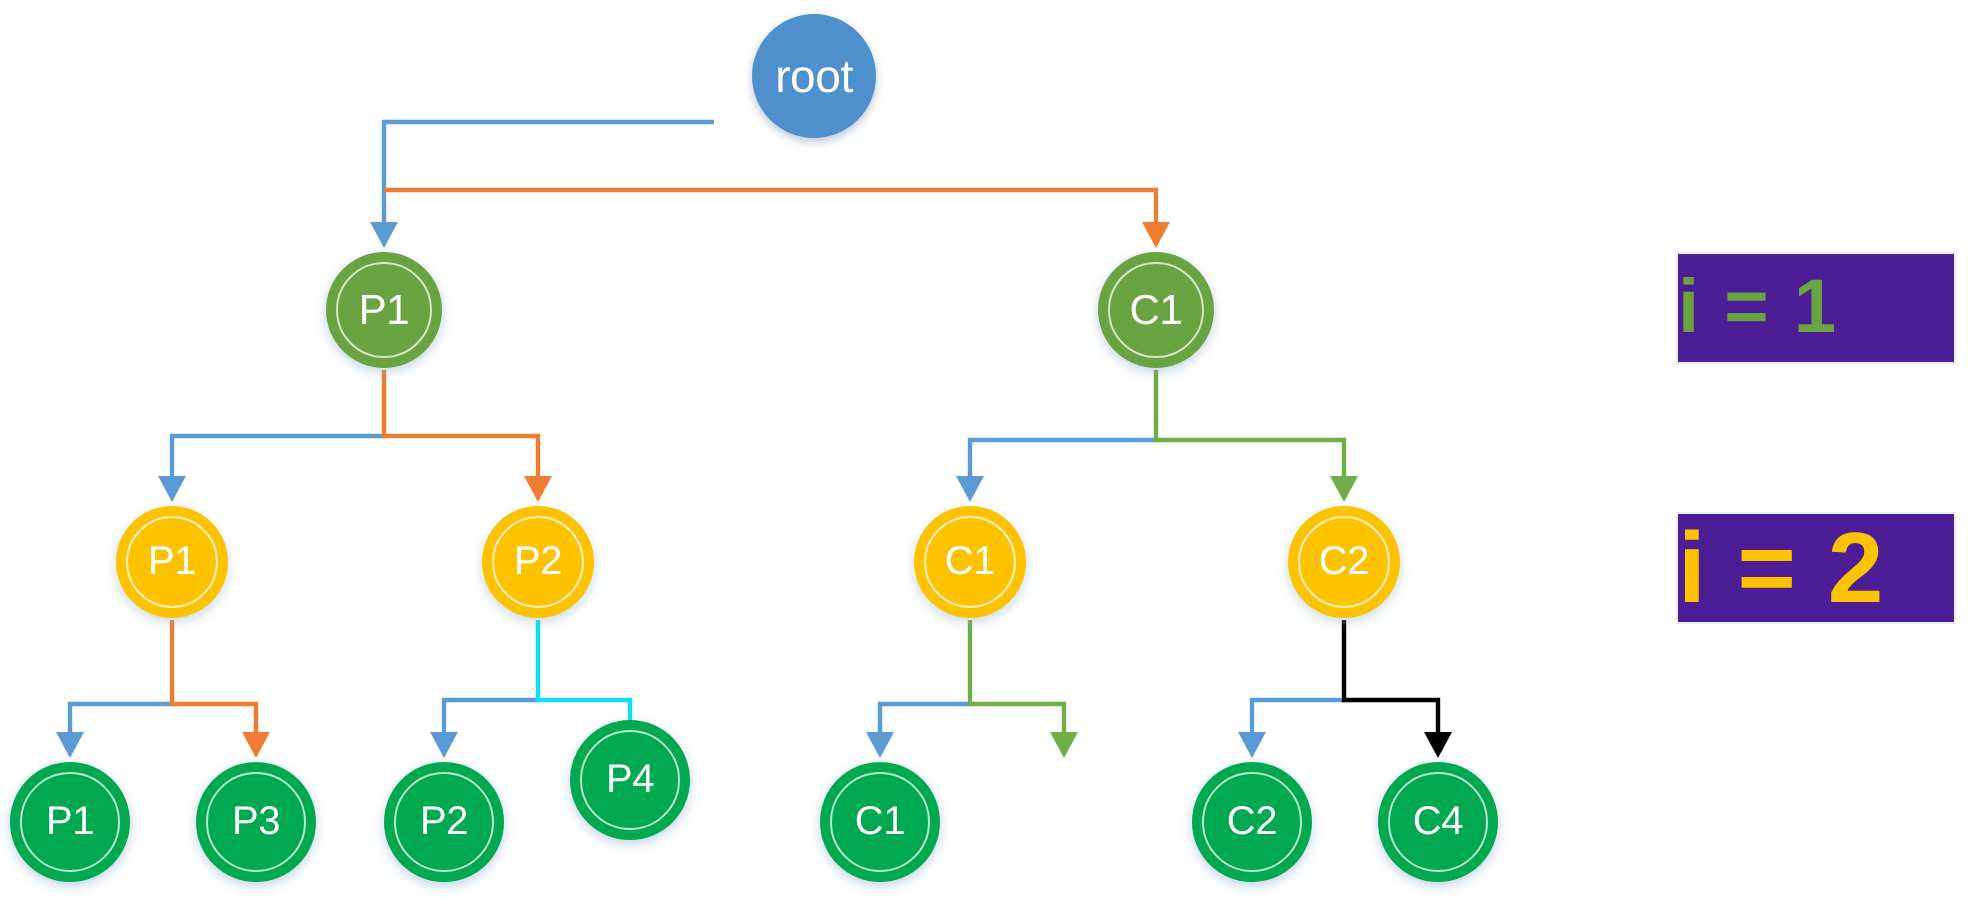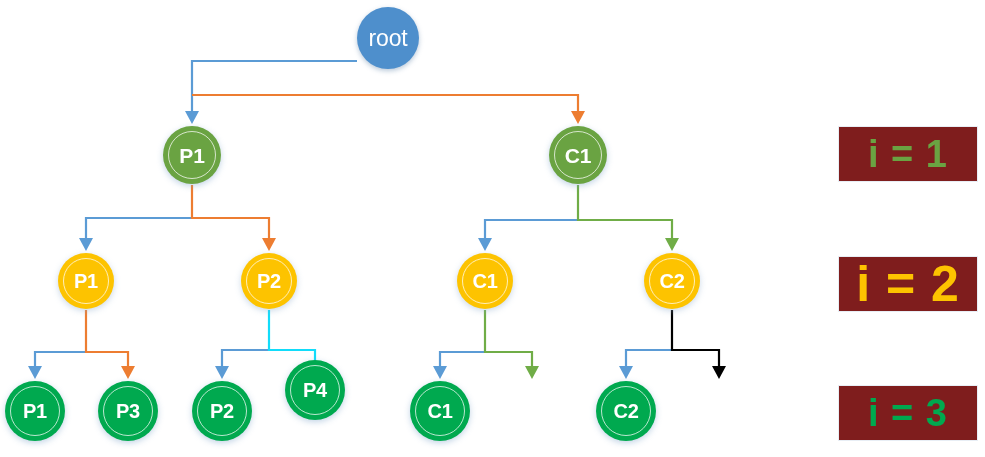--- a/index.html
+++ b/index.html
@@ -26,21 +26,21 @@
     height: 457px;
   }
   .node {
     position: absolute;
     border-radius: 50%;
     display: flex;
     align-items: center;
     justify-content: center;
     box-sizing: border-box;
     color: #ffffff;
-    font-weight: bold;
+    font-weight: normal;
     letter-spacing: -0.2px;
     z-index: 5;
   }
   .node .ring {
     position: absolute;
     border-radius: 50%;
     border: 1.5px solid rgba(255,255,255,0.72);
     box-sizing: border-box;
     pointer-events: none;
   }
@@ -62,24 +62,23 @@
     background: #fdc300;
     box-shadow: 0 2px 6px rgba(140,170,205,0.45);
   }
   .node-l3 {
     background: #00a94f;
     box-shadow: 0 2px 6px rgba(120,160,200,0.45);
   }
   .legend-box {
     position: absolute;
     border: 1px solid #e8eef5;
-    background: #7f1d1d;
+    background: #4c1d95;
     display: flex;
     align-items: center;
-    justify-content: center;
     box-sizing: border-box;
     font-weight: bold;
     letter-spacing: 1px;
     z-index: 5;
   }
 </style>
 </head>
 <body>
 
 <div id="stage">
@@ -108,21 +107,21 @@
       <path d="M 485 352 H 440 V 366" fill="none" stroke="#5b9bd5" stroke-width="2.2" stroke-linecap="butt" stroke-linejoin="miter"></path>
       <polygon points="433,366 447,366 440,379" fill="#5b9bd5"></polygon>
       <path d="M 485 310 V 352 H 532 V 366" fill="none" stroke="#70ad47" stroke-width="2.2" stroke-linecap="butt" stroke-linejoin="miter"></path>
       <polygon points="525,366 539,366 532,379" fill="#70ad47"></polygon>
       <path d="M 672 350 H 626 V 366" fill="none" stroke="#5b9bd5" stroke-width="2.2" stroke-linecap="butt" stroke-linejoin="miter"></path>
       <polygon points="619,366 633,366 626,379" fill="#5b9bd5"></polygon>
       <path d="M 672 310 V 350 H 719 V 366" fill="none" stroke="#000000" stroke-width="2.2" stroke-linecap="butt" stroke-linejoin="miter"></path>
       <polygon points="712,366 726,366 719,379" fill="#000000"></polygon>
     </svg>
 
-  <div class="node node-root" style="left: 357px; top: 7px; width: 62px; height: 62px; font-size: 23px;">
+  <div class="node node-root" style="left: 376px; top: 7px; width: 62px; height: 62px; font-size: 23px;">
 
     <span class="lbl">root</span>
   </div>
 
   <div class="node node-l1" style="left: 163px; top: 126px; width: 58px; height: 58px; font-size: 21px;">
     <span class="ring" style="left: 5px; top: 5px; width: 48px; height: 48px;"></span>
     <span class="lbl">P1</span>
   </div>
   <div class="node node-l1" style="left: 549px; top: 126px; width: 58px; height: 58px; font-size: 21px;">
     <span class="ring" style="left: 5px; top: 5px; width: 48px; height: 48px;"></span>
@@ -163,24 +162,25 @@
     <span class="lbl">P4</span>
   </div>
   <div class="node node-l3" style="left: 410px; top: 381px; width: 60px; height: 60px; font-size: 20px;">
     <span class="ring" style="left: 5px; top: 5px; width: 50px; height: 50px;"></span>
     <span class="lbl">C1</span>
   </div>
   <div class="node node-l3" style="left: 596px; top: 381px; width: 60px; height: 60px; font-size: 20px;">
     <span class="ring" style="left: 5px; top: 5px; width: 50px; height: 50px;"></span>
     <span class="lbl">C2</span>
   </div>
+  <div class="node node-l3" style="left: 689px; top: 381px; width: 60px; height: 60px; font-size: 20px;">
+    <span class="ring" style="left: 5px; top: 5px; width: 50px; height: 50px;"></span>
+    <span class="lbl">C4</span>
+  </div>
 
   <div class="legend-box" style="left: 838px; top: 126px; width: 140px; height: 56px; color: rgb(106, 163, 66); font-size: 38px;">
     <span>i = 1</span>
   </div>
   <div class="legend-box" style="left: 838px; top: 256px; width: 140px; height: 56px; color: rgb(253, 195, 0); font-size: 50px;">
     <span>i = 2</span>
   </div>
-  <div class="legend-box" style="left: 838px; top: 385px; width: 140px; height: 56px; color: rgb(0, 169, 79); font-size: 38px;">
-    <span>i = 3</span>
-  </div>
 
 </div>
 
 </body></html>

